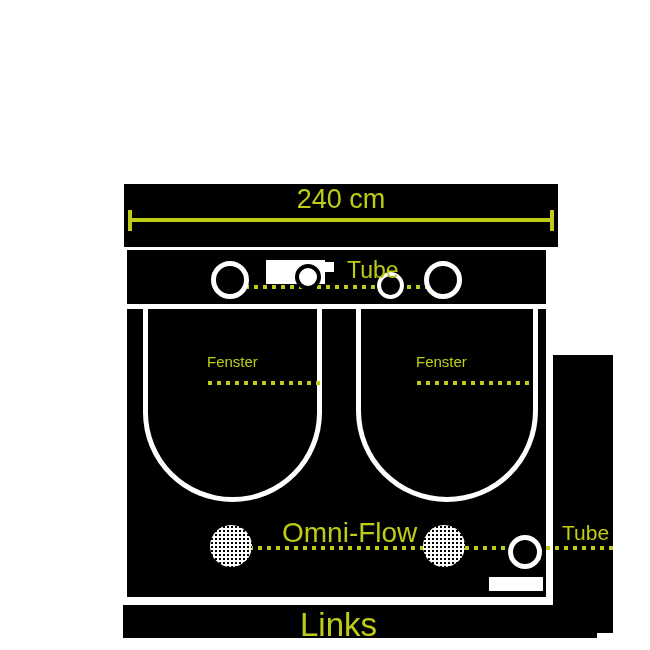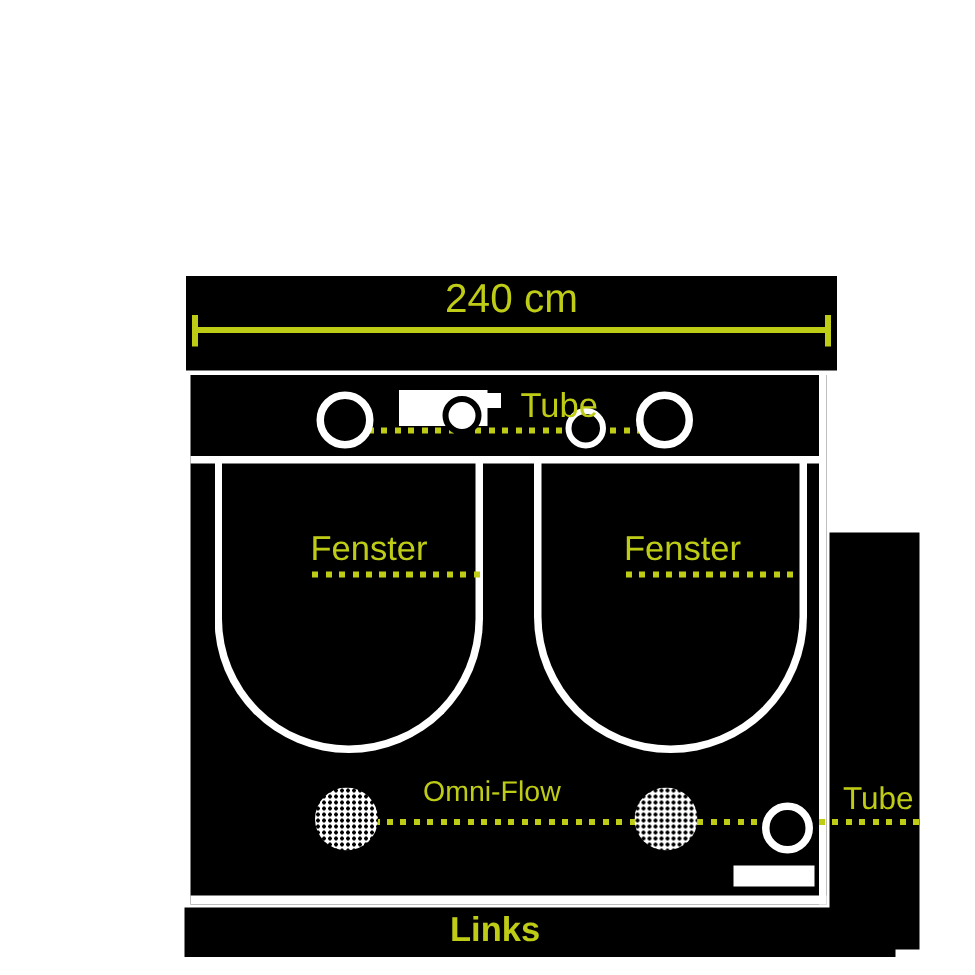--- a/index.html
+++ b/index.html
@@ -21,47 +21,47 @@
   .dim-bar { left:124px; top:184px; width:434px; height:63px; }
   .dim-label { left:0; right:0; top:2px; text-align:center; font-size:27px; font-style:normal; }
   .dim-line { left:4px; top:34px; width:426px; height:4px; background:var(--accent); }
   .dim-tick { top:26px; width:4px; height:21px; background:var(--accent); }
   .dim-tick.l { left:4px; } .dim-tick.r { right:4px; }
 
   
   .side-region { left:553px; top:355px; width:60px; height:278px; }
   .side-tube { left:9px; top:167px; font-size:21px; }
   .bottom-band { left:123px; top:605px; width:474px; height:33px; }
-  .links-label { left:177px; top:3px; font-size:23px; font-weight:bold; font-style:normal; }
+  .links-label { left:177px; top:3px; font-size:33px; font-weight:normal; font-style:normal; }
 
   
   .tent { left:127px; top:250px; width:424px; height:353px; background:#000;
     border-right:5px solid #fff; border-bottom:6px solid #fff; }
   .roof-seam { left:0; top:54px; width:419px; height:5px; background:#fff; }
   .roof-dotted { left:100px; top:35px; width:222px; }
   .port { width:38px; height:38px; }
   .port-left { left:84px; top:11px; }
   .port-right { left:297px; top:11px; }
   .small-port { left:250px; top:22px; width:27px; height:27px; border-width:4px; }
   .logo-plate { left:139px; top:10px; width:59px; height:24px; background:#fff; }
   .logo-tab { left:197px; top:12px; width:10px; height:10px; background:#fff; }
   .logo-ring { left:168px; top:14px; width:26px; height:26px; border:4px solid #000;
     background:#fff; border-radius:50%; }
   .tube-top { left:220px; top:9px; font-size:23px; }
 
   .window { top:57px; height:195px; border:5px solid #fff; border-top:none;
     background:transparent; }
   .window.l { left:16px;  width:179px; border-radius:0 0 90px 90px; }
   .window.r { left:229px; width:182px; border-radius:0 0 91px 91px; }
-  .fenster { top:104px; font-size:23px; }
+  .fenster { top:104px; font-size:15px; }
   .fenster.l { left:80px; } .fenster.r { left:289px; }
   .fenster-dots { top:131px; width:114px; }
   .fenster-dots.l { left:81px; } .fenster-dots.r { left:290px; }
 
-  .omni-label { left:155px; top:269px; font-size:19px; }
+  .omni-label { left:155px; top:269px; font-size:28px; }
   .vent-dotted { left:104px; top:296px; width:382px; }
   .mesh-vent { width:42px; height:42px; top:275px; }
   .mesh-vent.l { left:83px; } .mesh-vent.r { left:296px; }
   .bottom-port { left:381px; top:285px; width:34px; height:34px; }
   .handle-strap { left:362px; top:327px; width:54px; height:14px; background:#fff; }
 </style>
 </head>
 <body>
 
 <div class="canvas">

